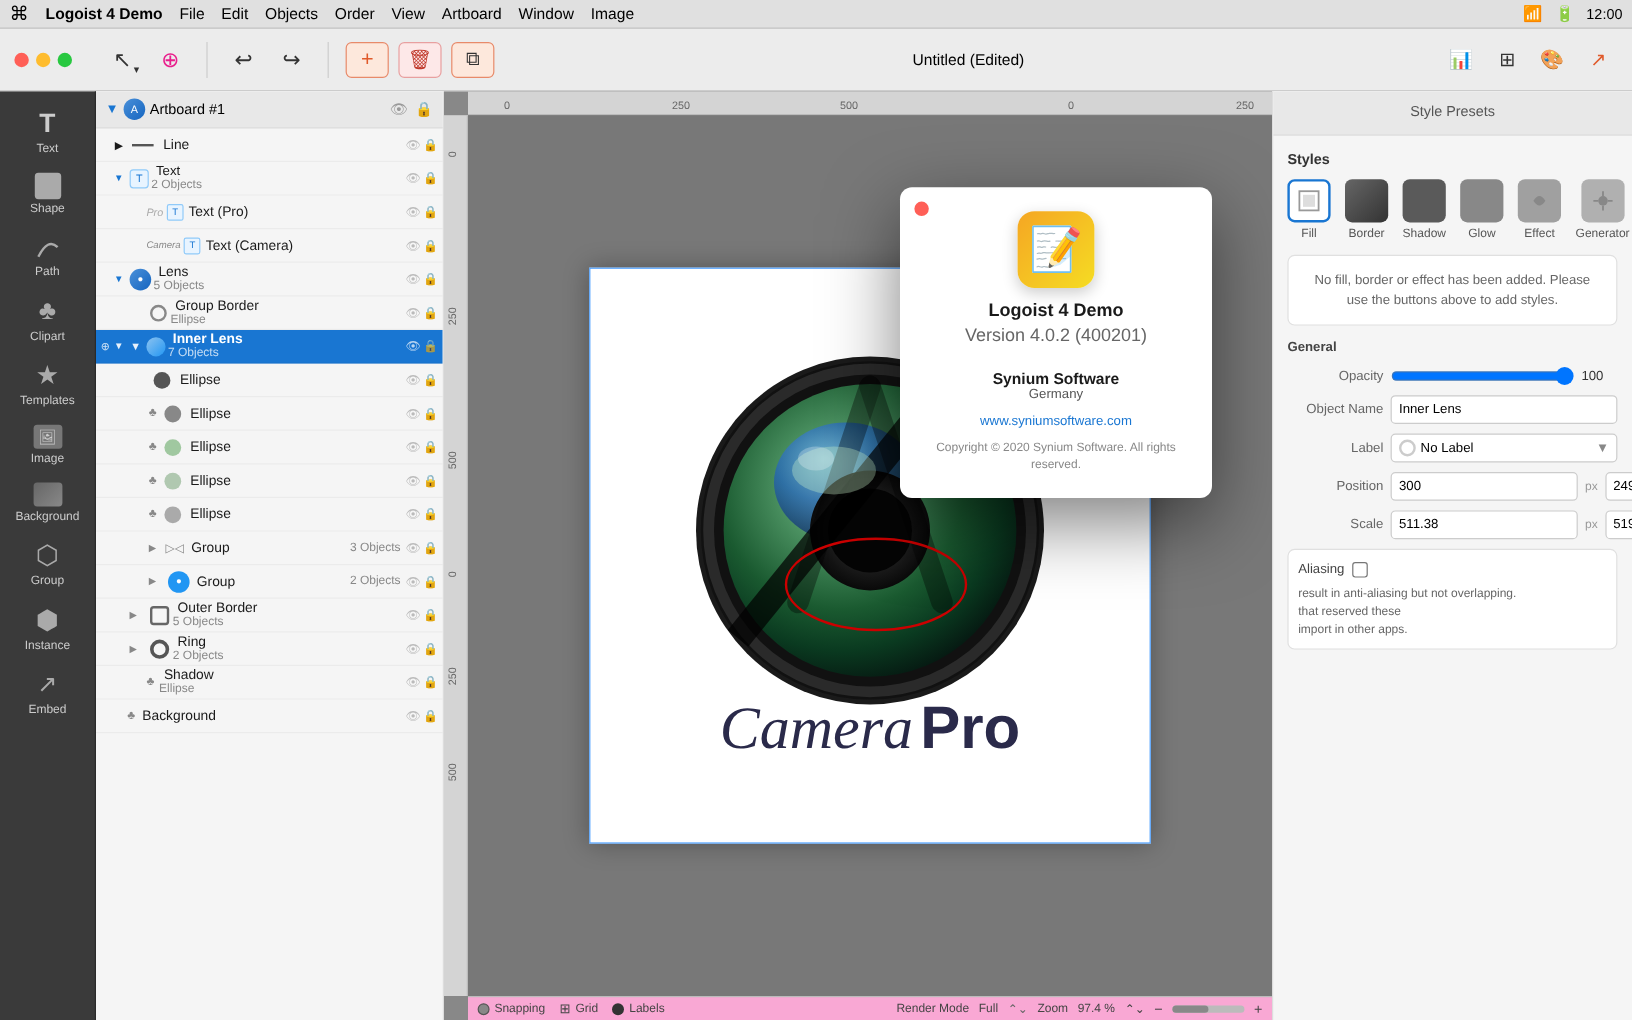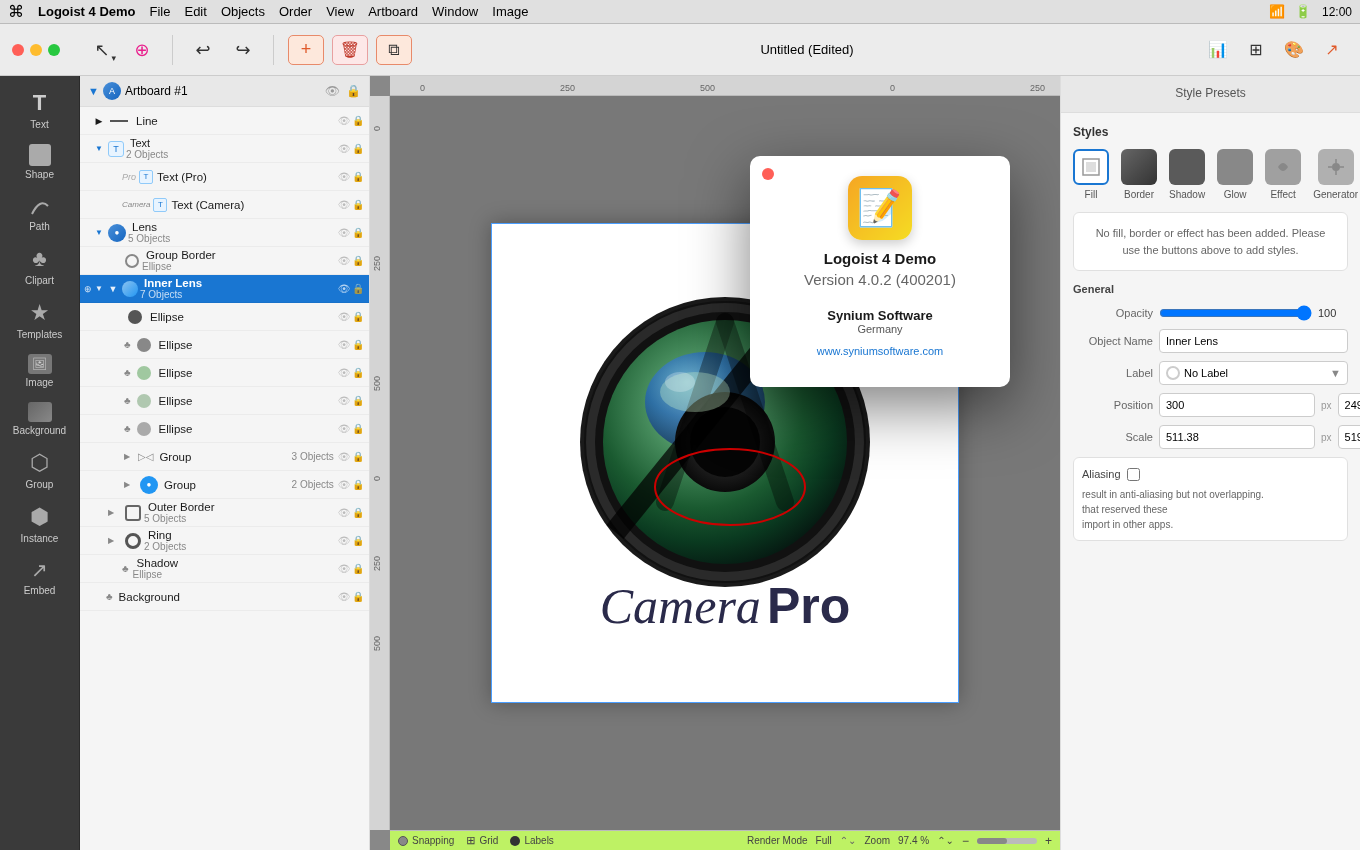--- a/index.html
+++ b/index.html
@@ -727,21 +727,21 @@
             <ellipse cx="105" cy="90" rx="15" ry="10" fill="rgba(255,255,255,0.25)"></ellipse>
           </svg>
 
           <div style="display:flex;align-items:baseline;gap:0;margin-top:-15px;">
             <span style="font-size:50px;font-weight:400;color:#2a2a4a;font-style:italic;font-family:Georgia,serif;">Camera</span>
             <span style="font-size:50px;font-weight:700;color:#2a2a4a;font-family:Arial,sans-serif;margin-left:6px;">Pro</span>
           </div>
         </div>
       </div>
 
-      <div style="position:absolute;bottom:0;left:20px;right:0;height:20px;background:#bef264;border-top:1px solid #bbb;display:flex;align-items:center;padding:0 8px;gap:12px;font-size:10px;color:#444;">
+      <div style="position:absolute;bottom:0;left:20px;right:0;height:20px;background:#f9a8d4;border-top:1px solid #bbb;display:flex;align-items:center;padding:0 8px;gap:12px;font-size:10px;color:#444;">
         <div class="status-item">
           <div class="status-dot" style="background:#888;border:1px solid #555;"></div>
           <span>Snapping</span>
         </div>
         <div class="status-item">
           <span style="font-size:11px;">⊞</span>
           <span>Grid</span>
         </div>
         <div class="status-item">
           <div class="status-dot" style="background:#333;"></div>
@@ -767,20 +767,21 @@
           <div style="width:12px;height:12px;border-radius:50%;background:#ff5f57;"></div>
         </div>
         <div class="about-logo">
           <span style="font-size:36px;">📝</span>
         </div>
         <div class="about-title">Logoist 4 Demo</div>
         <div class="about-version">Version 4.0.2 (400201)</div>
         <div class="about-company">Synium Software</div>
         <div class="about-country">Germany</div>
         <div class="about-link">www.syniumsoftware.com</div>
+        <div class="about-copyright">Copyright © 2020 Synium Software. All rights reserved.</div>
       </div>
     </div>
 
     <div class="properties-panel">
       <div class="props-tabs">
         <div class="props-tab">Style Presets</div>
       </div>
       <div class="props-body">
 
         <div style="font-size:12px;font-weight:600;color:#333;margin-bottom:10px;">Styles</div>

